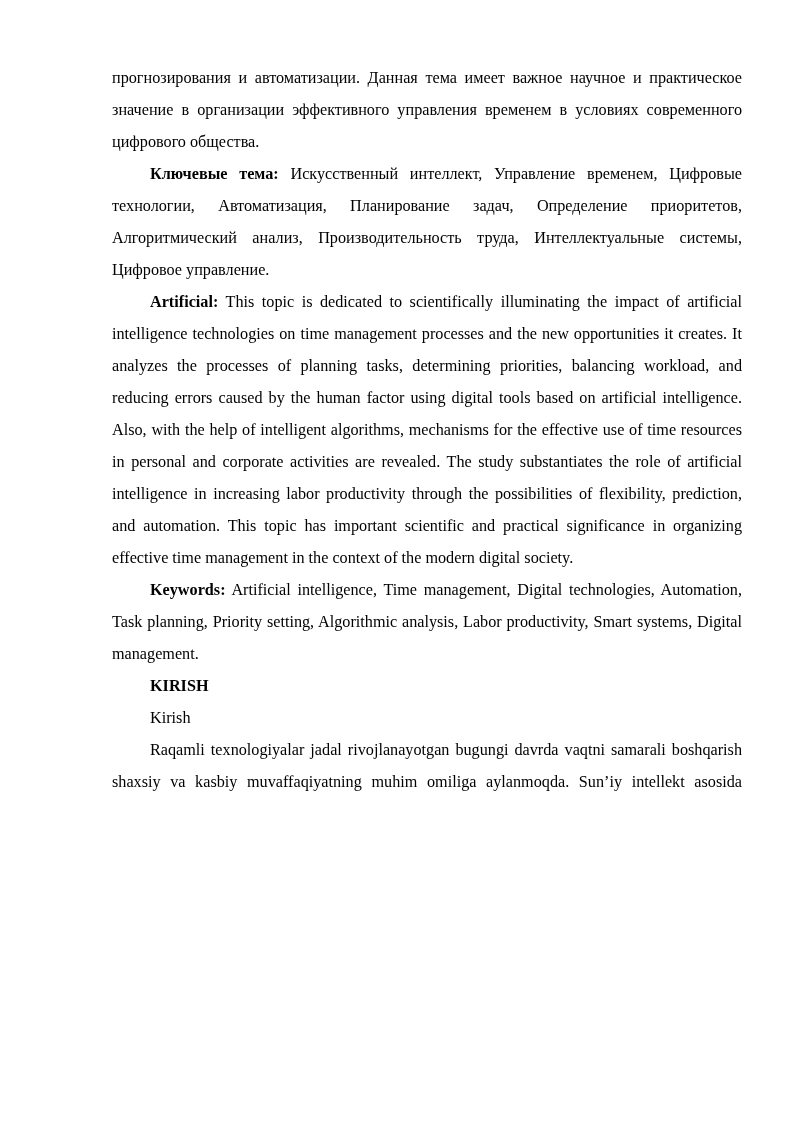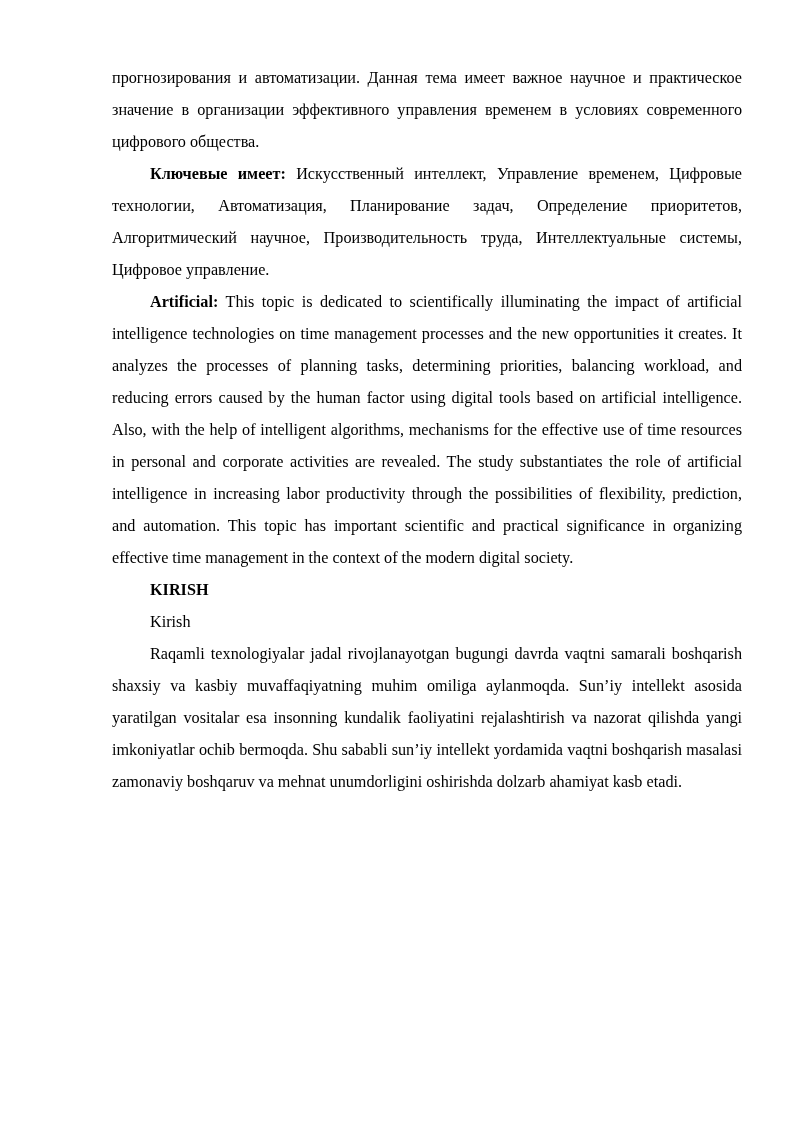--- a/index.html
+++ b/index.html
@@ -56,29 +56,33 @@
 <body>
 
 <div class="page">
   <div class="doc-body">
 
     <p class="cyr">
       <span>прогнозирования и автоматизации. Данная тема имеет важное научное и практическое значение в организации эффективного управления временем в условиях современного цифрового общества.</span>
     </p>
 
     <p class="indent cyr">
-      <span class="bold">Ключевые имеет:</span>
-      <span>Искусственный интеллект, Управление временем, Цифровые технологии, Автоматизация, Планирование задач, Определение приоритетов, Алгоритмический научное, Производительность труда, Интеллектуальные системы, Цифровое управление.</span>
+      <span class="bold">Ключевые тема:</span>
+      <span>Искусственный интеллект, Управление временем, Цифровые технологии, Автоматизация, Планирование задач, Определение приоритетов, Алгоритмический анализ, Производительность труда, Интеллектуальные системы, Цифровое управление.</span>
     </p>
 
     <p class="indent">
       <span class="bold">Artificial:</span>
       <span>This topic is dedicated to scientifically illuminating the impact of artificial intelligence technologies on time management processes and the new opportunities it creates. It analyzes the processes of planning tasks, determining priorities, balancing workload, and reducing errors caused by the human factor using digital tools based on artificial intelligence. Also, with the help of intelligent algorithms, mechanisms for the effective use of time resources in personal and corporate activities are revealed. The study substantiates the role of artificial intelligence in increasing labor productivity through the possibilities of flexibility, prediction, and automation. This topic has important scientific and practical significance in organizing effective time management in the context of the modern digital society.</span>
     </p>
 
+    <p class="indent">
+      <span class="bold">Keywords:</span>
+      <span>Artificial intelligence, Time management, Digital technologies, Automation, Task planning, Priority setting, Algorithmic analysis, Labor productivity, Smart systems, Digital management.</span>
+    </p>
 
     <p class="heading">KIRISH</p>
 
     <p class="subheading">Kirish</p>
 
     <p class="indent">Raqamli texnologiyalar jadal rivojlanayotgan bugungi davrda vaqtni samarali boshqarish shaxsiy va kasbiy muvaffaqiyatning muhim omiliga aylanmoqda. Sun’iy intellekt asosida yaratilgan vositalar esa insonning kundalik faoliyatini rejalashtirish va nazorat qilishda yangi imkoniyatlar ochib bermoqda. Shu sababli sun’iy intellekt yordamida vaqtni boshqarish masalasi zamonaviy boshqaruv va mehnat unumdorligini oshirishda dolzarb ahamiyat kasb etadi.</p>
 
   </div>
 </div>
 

